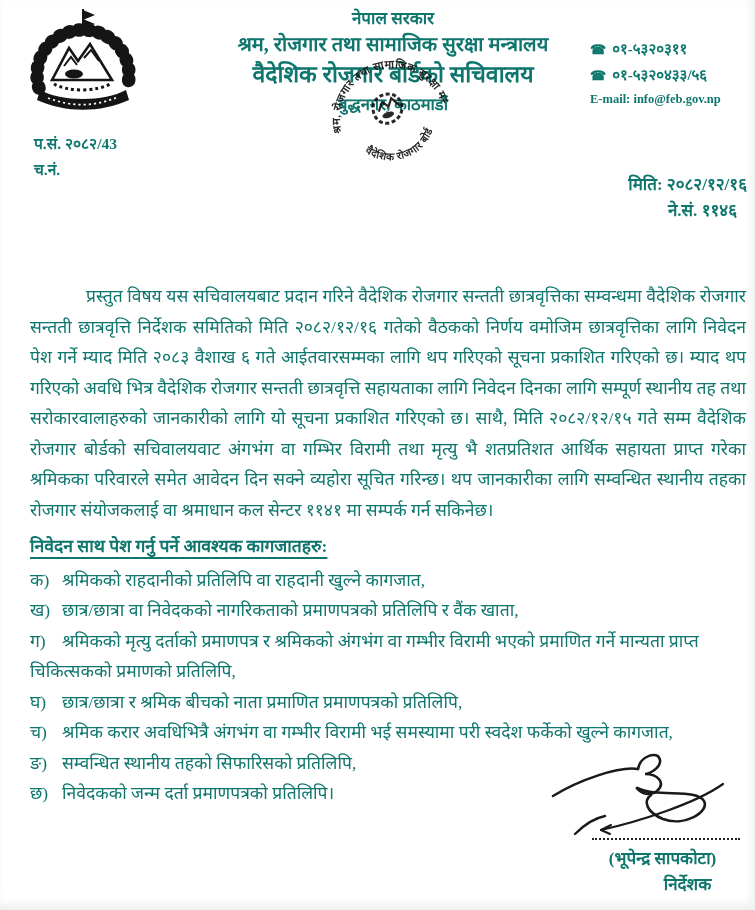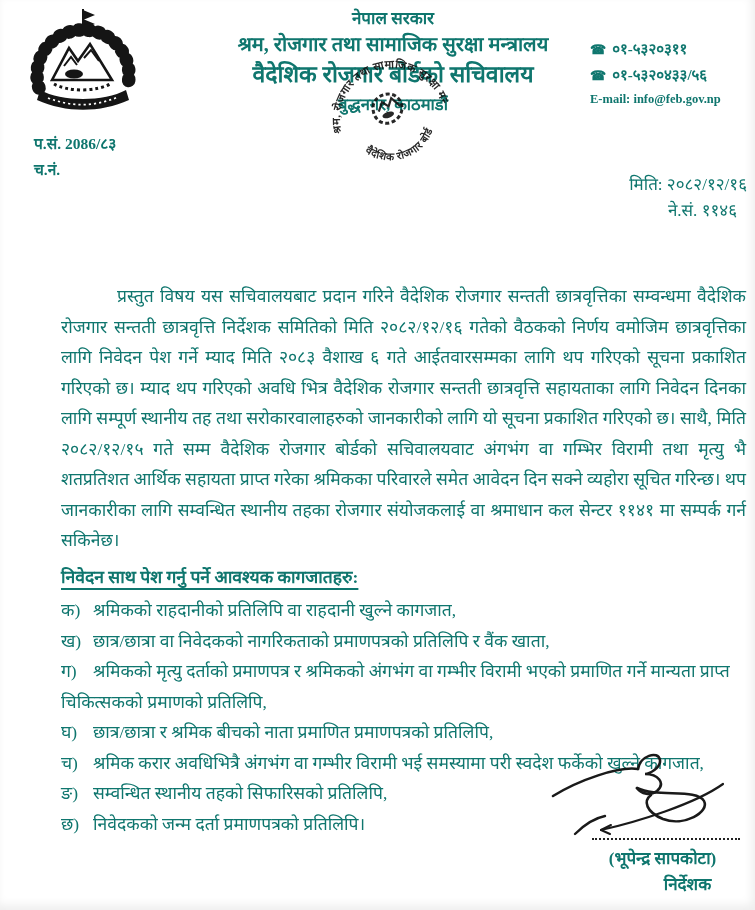--- a/index.html
+++ b/index.html
@@ -27,35 +27,35 @@
   .contact {
     position:absolute; left:590px; top:36px; width:165px;
     font-size:15px; font-weight:bold; line-height:1.75;
     text-align:left; white-space:nowrap;
   }
   .contact .phone-row .glyph { font-size:13px; margin-right:6px; }
   .contact .email-row { font-family:Liberation Serif, serif; font-size:12.5px; }
   .refs { position:absolute; left:34px; top:131px; font-size:15.5px; font-weight:bold; line-height:1.7; }
   .date-block {
     position:absolute; right:8px; top:172px; width:220px;
-    font-size:17px; font-weight:normal; text-align:right; line-height:1.55;
+    font-size:17px; font-weight:bold; text-align:right; line-height:1.55;
   }
   .date-block .ns-row { padding-right:10px; }
   .stamp {
     position:absolute; left:326px; top:50px; width:132px; height:140px;
     transform:rotate(-18deg); opacity:.9; pointer-events:none;
   }
   
   .subject {
     position:absolute; left:8px; right:6px; top:228px;
     text-align:center; font-size:19px; font-weight:bold;
     text-decoration:underline; text-underline-offset:6px; text-decoration-thickness:1.5px;
   }
   
-  .body-flow { position:absolute; left:30px; right:9px; top:281px; font-size:17.5px; line-height:30.5px;margin-left:31px; }
+  .body-flow { position:absolute; left:30px; right:9px; top:281px; font-size:17.5px; line-height:30.5px; }
   .para { text-align:justify; text-indent:56px; }
   .list-heading {
     margin-top:6px; font-weight:bold;
     text-decoration:underline; text-underline-offset:5px; text-decoration-thickness:1.5px;
   }
   .doc-list { margin-top:3px; }
   .doc-item { text-align:left; }
   .doc-item .marker { display:inline-block; min-width:32px; }
   
   .sig-block { position:absolute; left:540px; top:746px; width:205px; }
@@ -104,21 +104,21 @@
     </div>
     <div class="email-row">
       <span>E-mail:</span>
       <span>info@feb.gov.np</span>
     </div>
   </div>
 
   <div class="refs">
     <div>
       <span>प.सं.</span>
-      <span>2086/८३</span>
+      <span>२०८२/43</span>
     </div>
     <div>
       <span>च.नं.</span>
     </div>
   </div>
 
   <div class="date-block">
     <div>
       <span>मिति:</span>
       <span>२०८२/१२/१६</span>

